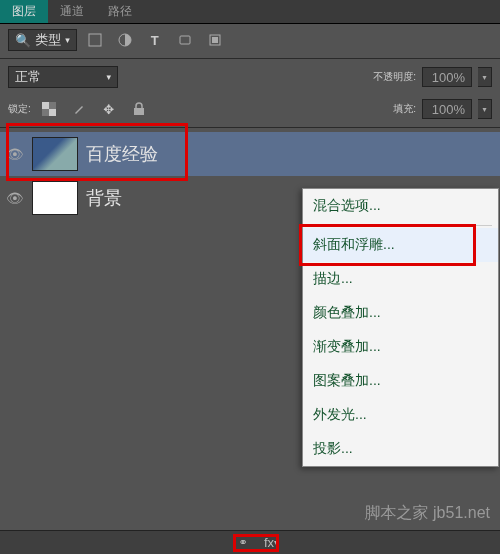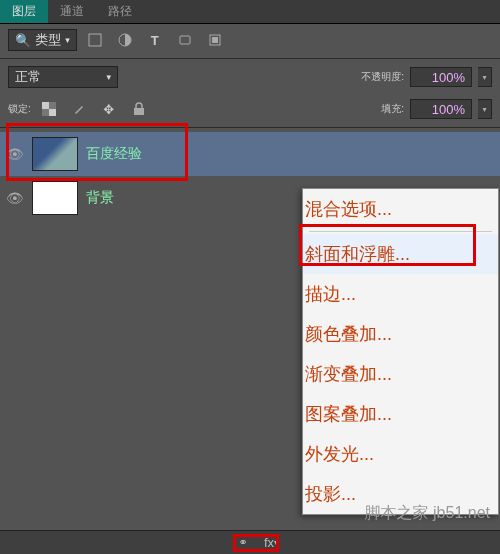--- a/index.html
+++ b/index.html
@@ -5,38 +5,38 @@
 *{margin:0;padding:0;box-sizing:border-box;font-family:"Microsoft YaHei",sans-serif;font-size:13px}
 body{background:#535353;width:500px;height:554px;position:relative;overflow:hidden}
 .tabs{display:flex;background:#3a3a3a;border-bottom:1px solid #000;height:24px;align-items:flex-end}
 .tab{padding:3px 12px;color:#999;background:#3a3a3a;font-size:12px}
 .tab.active{background:#0f766e;color:#ddd;border-top:1px solid #ec4899}
 .row{display:flex;align-items:center;padding:5px 8px;gap:6px}
 .sel{background:#3d3d3d;border:1px solid #222;color:#ddd;padding:2px 6px;display:flex;align-items:center;gap:4px;height:22px}
 .sel.wide{width:110px;justify-content:space-between}
 .icon-btn{width:24px;height:22px;display:flex;align-items:center;justify-content:center;color:#bbb;border:1px solid transparent}
 .lbl{color:#ccc;font-size:10px}
-.pct{background:#3d3d3d;border:1px solid #222;color:#f0abfc;padding:1px 6px;width:62px;display:flex;justify-content:flex-end;align-items:center;height:20px}
+.pct{background:#3d3d3d;border:1px solid #222;color:#a3a3a3;padding:1px 6px;width:50px;display:flex;justify-content:flex-end;align-items:center;height:20px}
 .drop{width:14px;height:20px;background:#3d3d3d;border:1px solid #222;border-left:none;display:flex;align-items:center;justify-content:center;color:#aaa;font-size:8px}
 .sep{height:1px;background:#2a2a2a;margin:2px 0}
 .layers{margin-top:4px}
 .layer{display:flex;align-items:center;height:44px;padding:0 6px;gap:8px}
 .layer.sel-layer{background:#5b6f8f}
 .eye{width:18px;color:#aaa;font-size:14px;text-align:center}
 .thumb{width:46px;height:34px;background:#fff;border:1px solid #222;position:relative}
 .thumb.bg{background:#fff}
 .thumb.img{background:linear-gradient(135deg,#3a5a8a 40%,#8aa 60%)}
-.lname{color:#86efac;font-size:14px}
+.lname{color:#e5e5e5;font-size:18px}
 .lname.italic{}
 .redbox{position:absolute;border:3px solid #d00;pointer-events:none}
 .rb1{left:6px;top:123px;width:182px;height:58px}
 .rb2{left:299px;top:224px;width:177px;height:42px}
 .rb3{left:233px;top:534px;width:46px;height:18px}
 .context{position:absolute;left:302px;top:188px;width:197px;background:#f4f4f4;border:1px solid #888;box-shadow:-2px 2px 6px rgba(0,0,0,.4)}
-.ctx-item{padding:8px 2px;color:#c2410c;font-size:18px;border-bottom:0}
+.ctx-item{padding:8px 10px;color:#14532d;font-size:14px;border-bottom:0}
 .ctx-item.hover{background:#e8f0fb}
 .ctx-sep{height:1px;background:#ccc;margin:2px 6px}
 .footer{position:absolute;bottom:0;left:0;right:0;height:24px;background:#3f3f3f;border-top:1px solid #222;display:flex;align-items:center;padding-left:230px;gap:2px}
 .ft-btn{width:26px;height:20px;display:flex;align-items:center;justify-content:center;color:#bbb;font-size:11px}
 .watermark{position:absolute;right:10px;bottom:30px;color:#999;font-size:16px}
 svg{display:block}
 </style>
 </head>
 <body>
 

